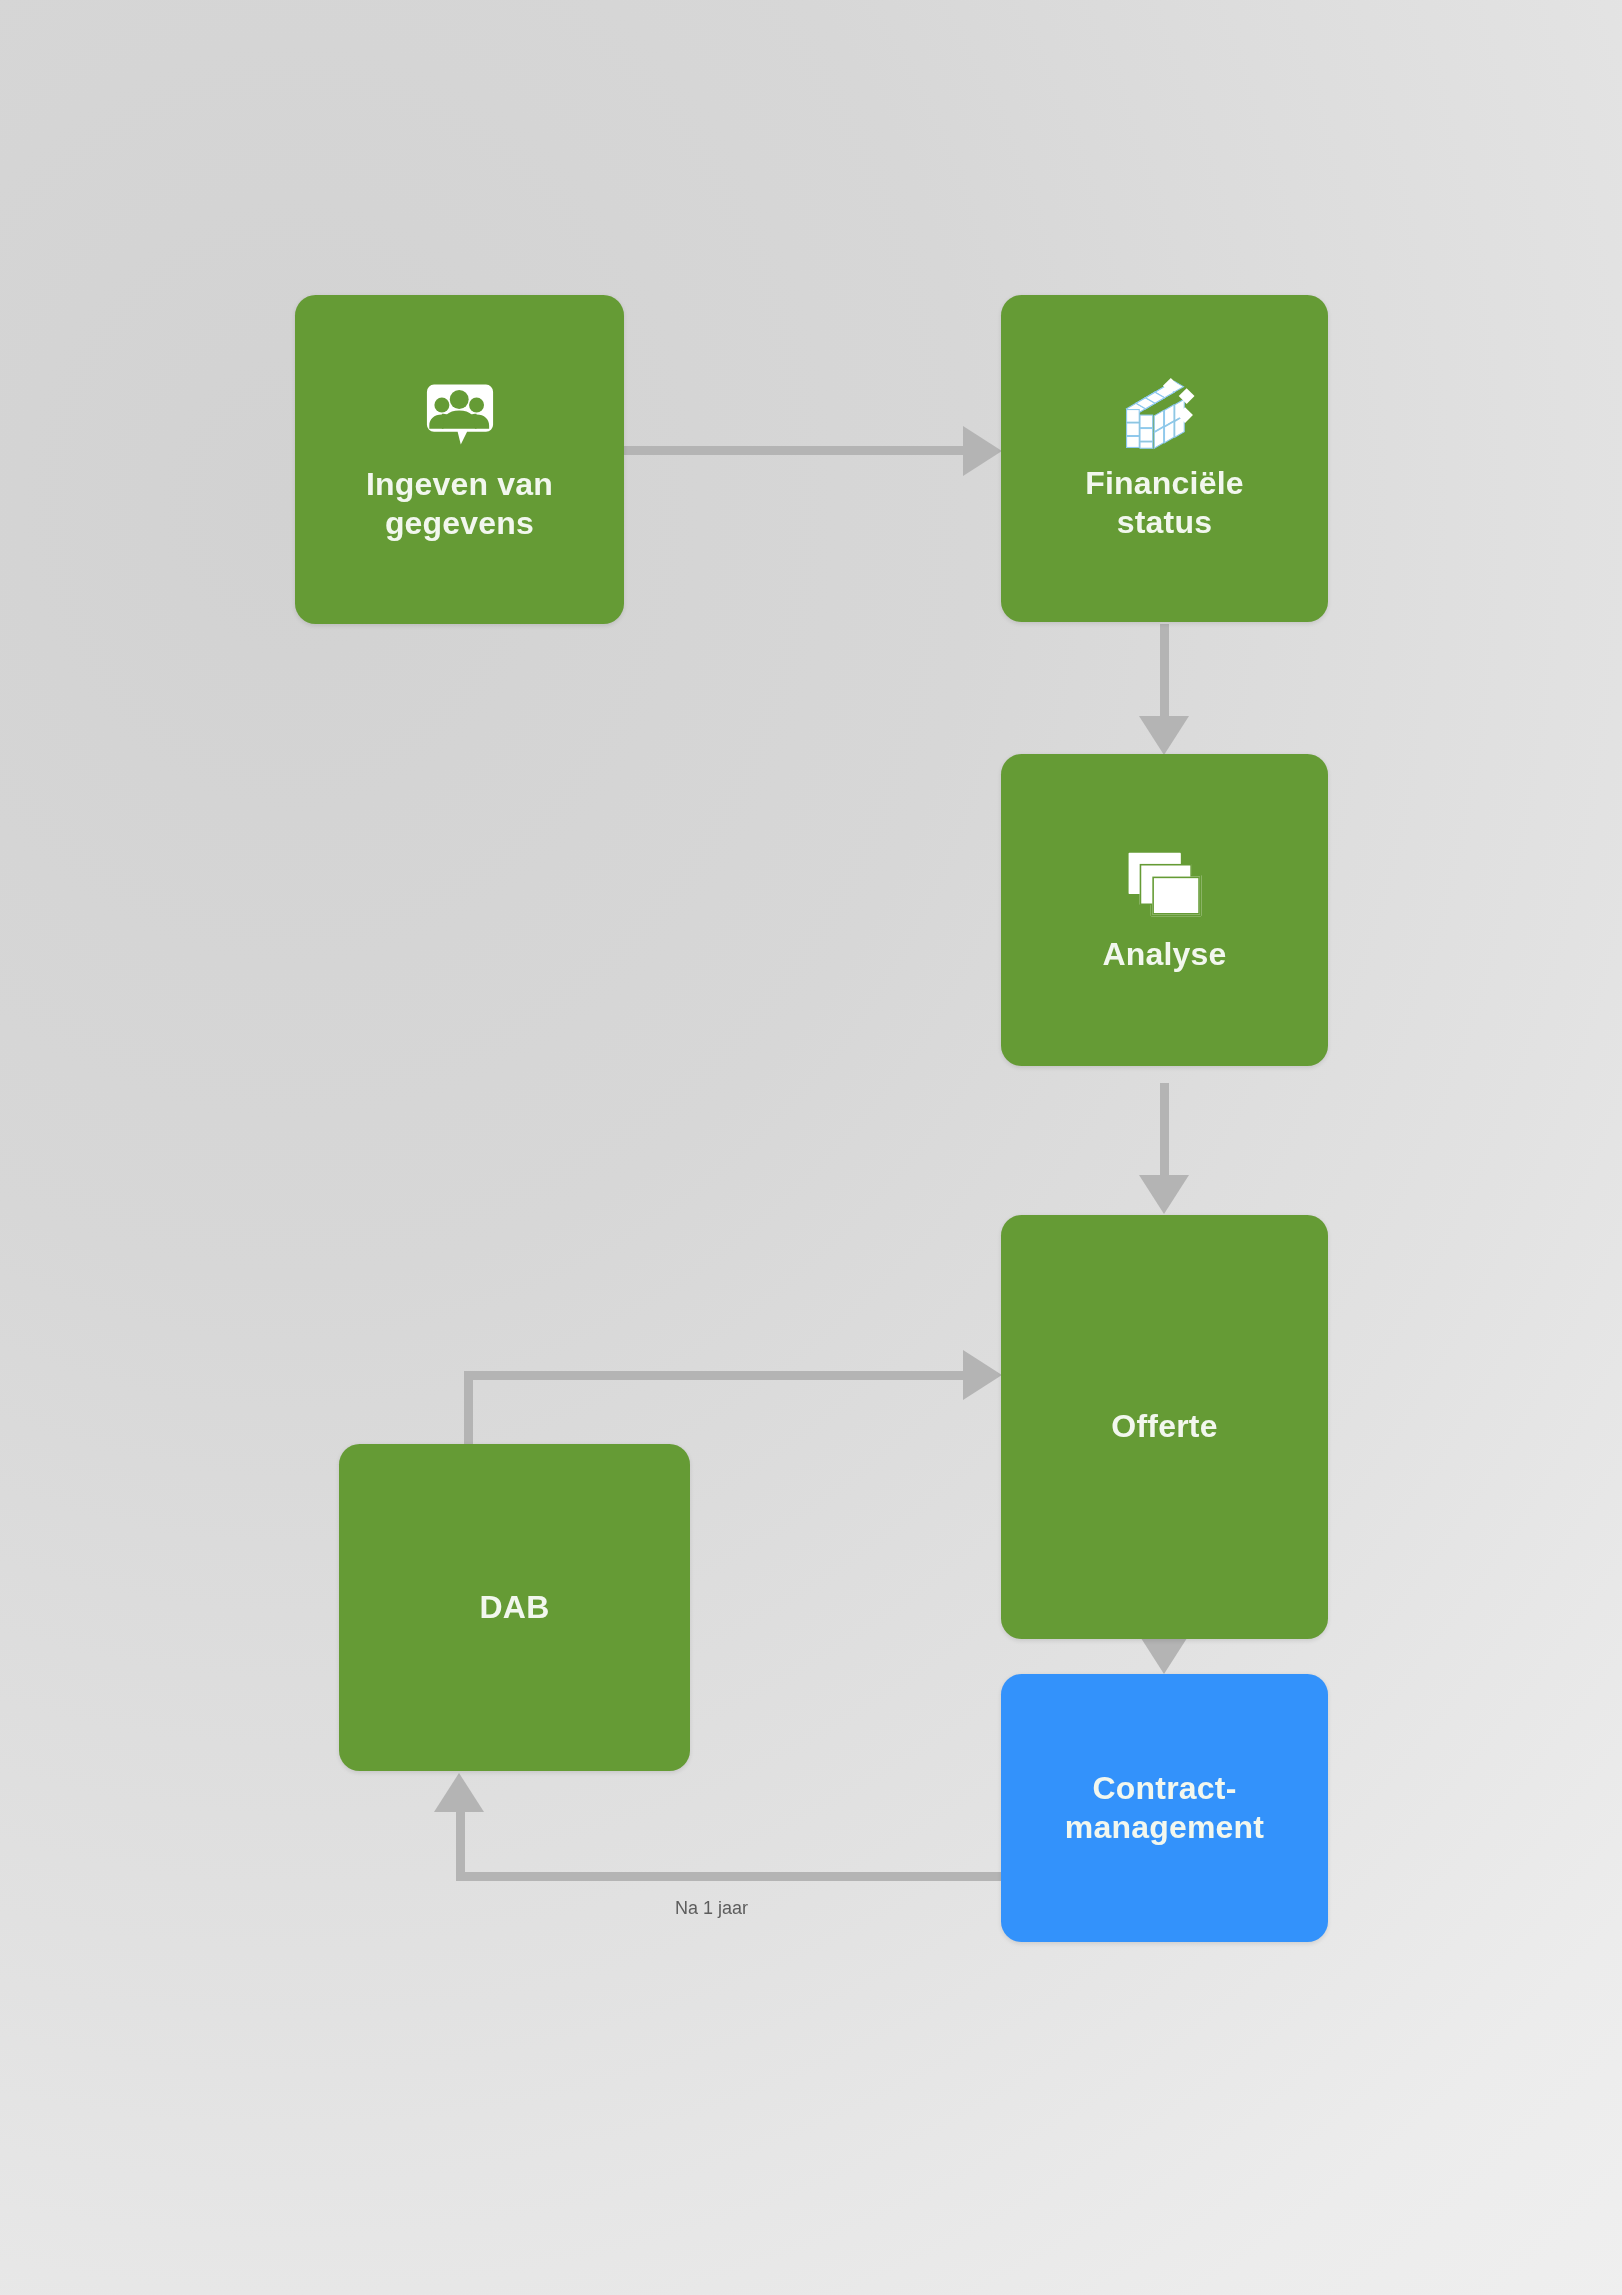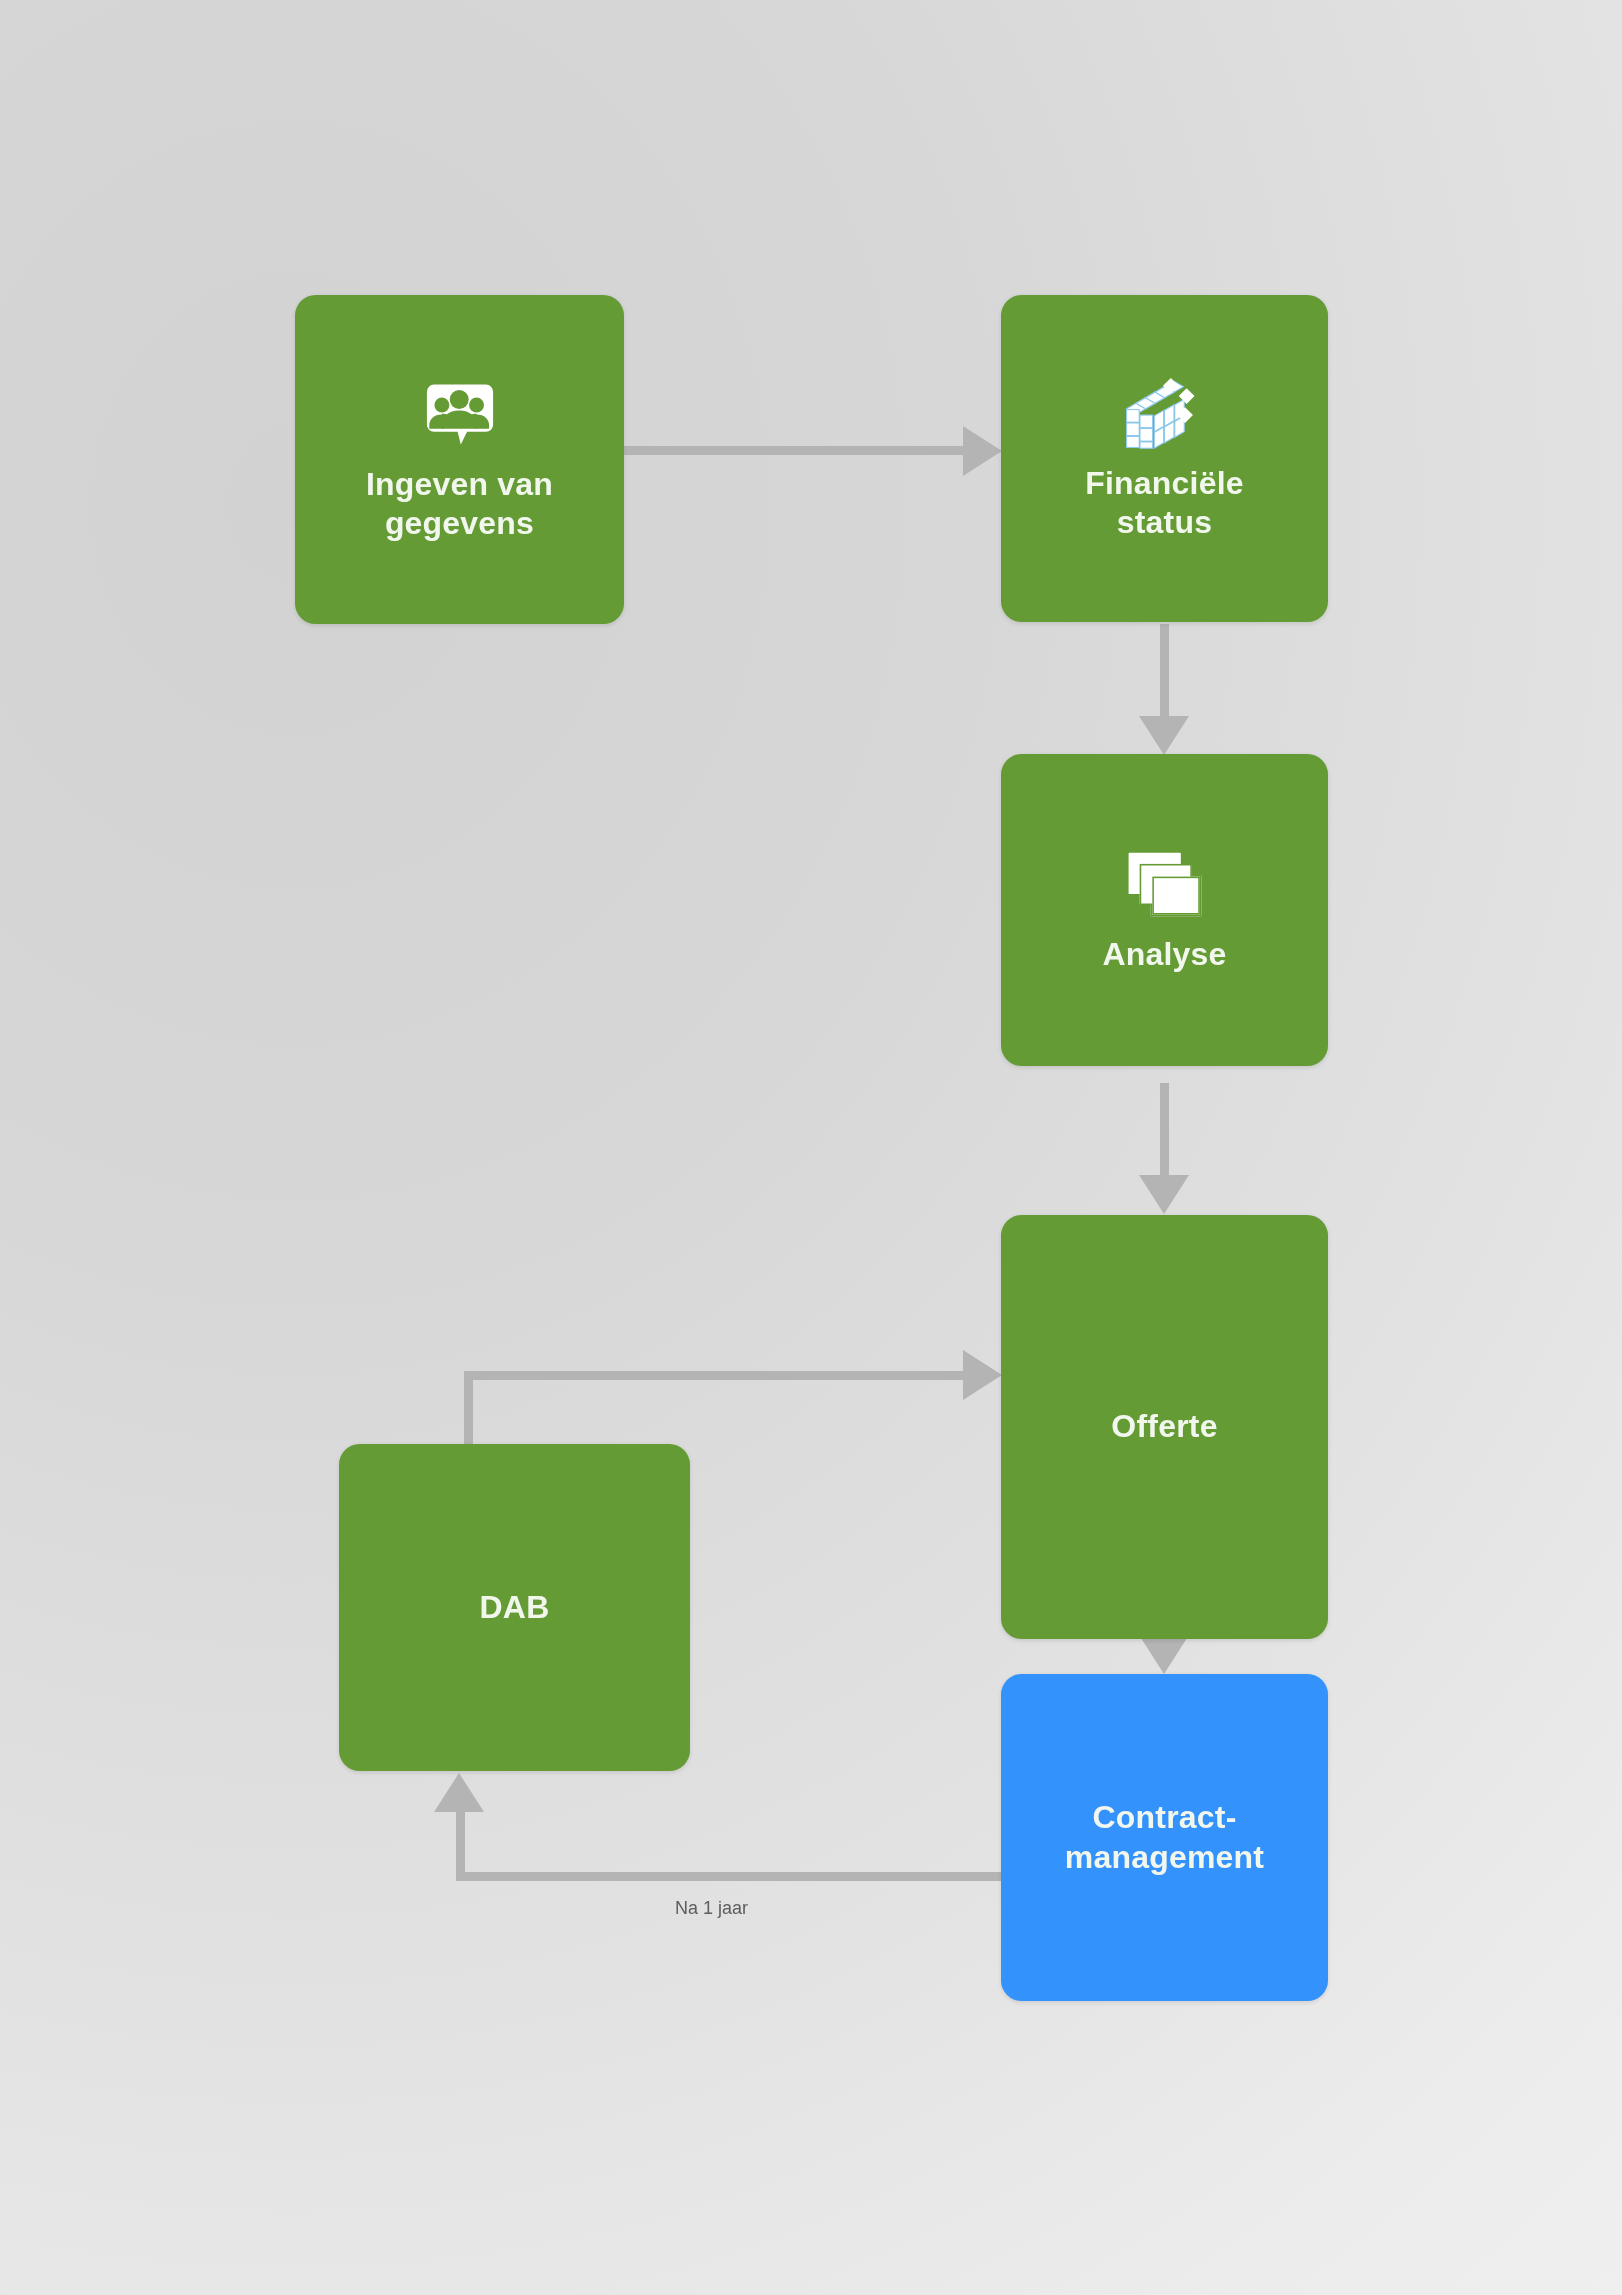--- a/index.html
+++ b/index.html
@@ -196,19 +196,19 @@
   </div>
 
   <div class="node" style="left:1001px; top:1215px; width:327px; height:424px; background:#659b35;">
     <div class="node-label">Offerte</div>
   </div>
 
   <div class="node" style="left:295px; top:1444px; width:351px; height:327px; background:#659b35;margin-left:44px;">
     <div class="node-label">DAB</div>
   </div>
 
-  <div class="node" style="left:1001px; top:1674px; width:327px; height:327px; background:#3392fb;">
+  <div class="node" style="left:1001px; top:1674px; width:327px; height:268px; background:#3392fb;">
     <div class="node-label">Contract-
 management</div>
   </div>
 
 </div>
 
 
 </body></html>

